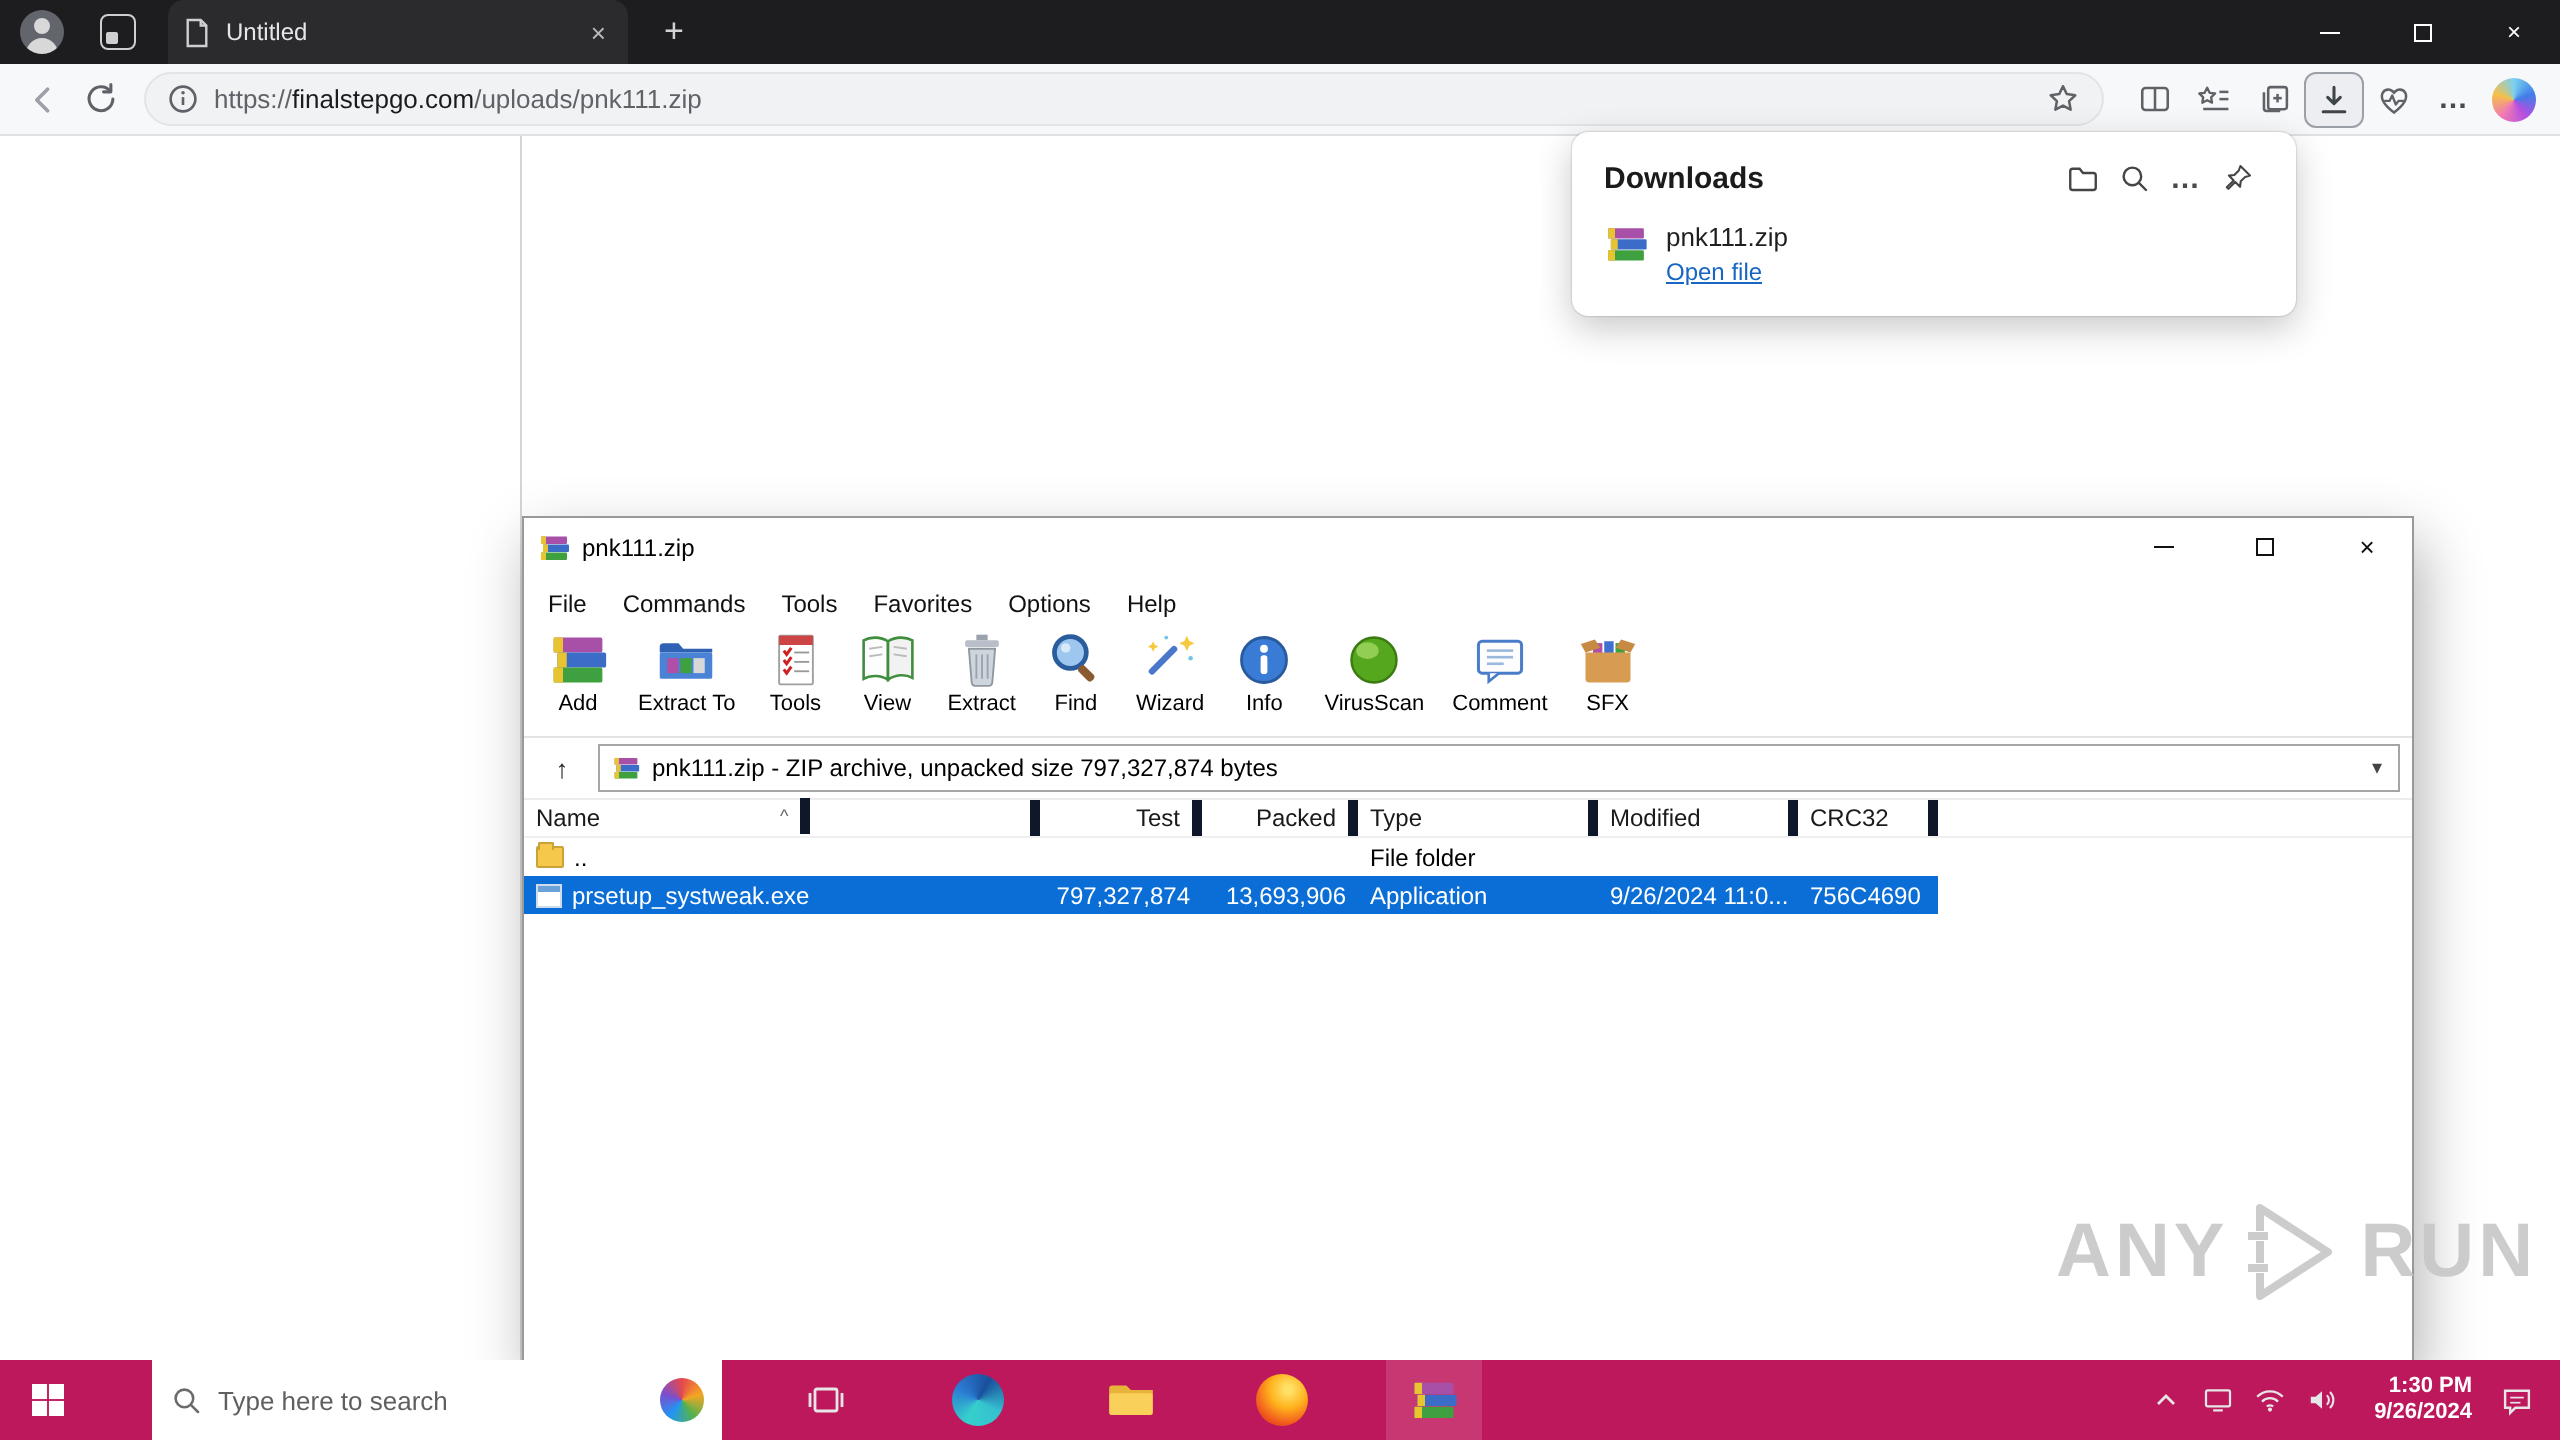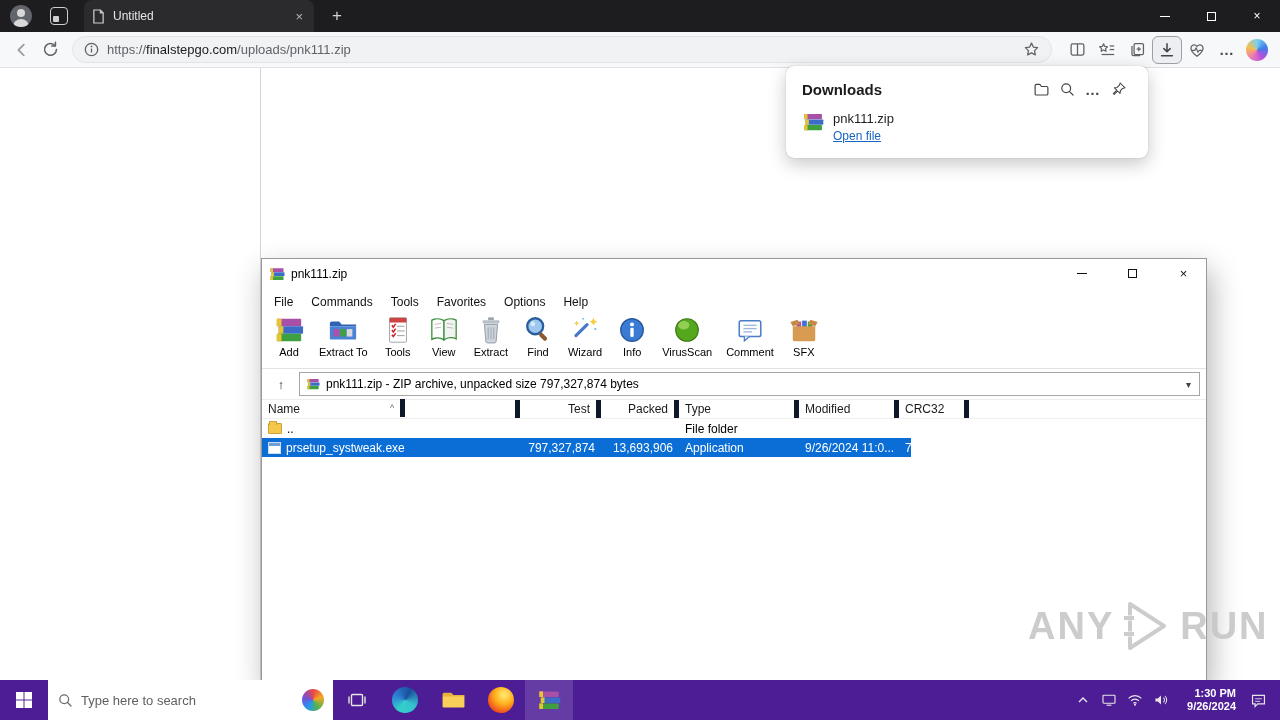--- a/index.html
+++ b/index.html
@@ -70,32 +70,32 @@
   .combo-caret { color:#444; font-size:10px; padding:0 2px; }
   .wr-head { height:20px; display:grid; grid-template-columns:258px 81px 78px 120px 100px 70px 1fr; align-items:center; border-top:1px solid #ececec; border-bottom:1px solid #f0f0f0; position:relative; font-size:12px; color:#1a1a1a; flex:none; }
   .wr-head span { height:100%; display:flex; align-items:center; border-right:5px solid #0f172a; padding:0 6px; }
   .wr-head span.r { justify-content:flex-end; }
   .wr-head span.fill { border-right:none; }
   .sort-caret { position:absolute; left:122px; top:-1px; font-size:9px; color:#666; }
   .wr-body { flex:1; position:relative; font-size:12px; overflow:hidden; }
   .wr-row { height:19px; display:grid; grid-template-columns:258px 81px 78px 120px 100px 70px; align-items:center; }
   .wr-row .c { padding:0 6px; white-space:nowrap; overflow:hidden; display:flex; align-items:center; gap:5px; height:100%; }
   .wr-row .c.r { justify-content:flex-end; }
-  .wr-row.selected { background:#0a6ed6; color:#fff; width:649px; }
+  .wr-row.selected { background:#0a6ed6; color:#fff; width:707px; }
   .fo-ic { width:14px; height:11px; background:#f5c84c; border:1px solid #c9a23a; border-radius:1px; position:relative; flex:none; }
   .fo-ic:before { content:""; position:absolute; left:0; top:-3px; width:6px; height:3px; background:#f5c84c; border:1px solid #c9a23a; border-bottom:none; border-radius:1px 1px 0 0; }
   .exe-ic { width:13px; height:12px; background:#fff; border:1px solid #cfdcec; position:relative; flex:none; }
   .exe-ic:before { content:""; position:absolute; left:0; top:0; width:100%; height:3px; background:#6aa2d8; }
 
   
   .wm { position:absolute; left:1028px; top:600px; display:flex; align-items:center; gap:8px; z-index:20; color:#c7c7c7; opacity:.9; }
   .wm-text { font-size:38px; font-weight:bold; letter-spacing:2px; }
 
   
-  .tb { position:absolute; left:0; top:680px; width:1280px; height:40px; background:#4c1d95; display:flex; align-items:stretch; z-index:80; }
+  .tb { position:absolute; left:0; top:680px; width:1280px; height:40px; background:#be185d; display:flex; align-items:stretch; z-index:80;gap:28px; }
   .tb-slot { width:48px; display:flex; align-items:center; justify-content:center; flex:none; }
   .tb-slot.active { background:rgba(255,255,255,.14); }
   .tb-search { width:285px; background:#fff; display:flex; align-items:center; padding:0 9px; gap:8px; flex:none; }
   .tb-search-text { font-size:13px; color:#5f5f5f; flex:1; white-space:nowrap; overflow:hidden; }
   .sh-ic { width:22px; height:22px; border-radius:50%; background:conic-gradient(#e5484d,#f5a623,#56b24c,#2196f3,#7a4fd0,#e5484d); flex:none; }
   .edge-ic { width:26px; height:26px; border-radius:50%; background:conic-gradient(from 210deg,#35d0cb,#2b7cd3,#1a4f9c,#35c1d0,#35d0cb); }
   .ff-ic { width:26px; height:26px; border-radius:50%; background:radial-gradient(circle at 62% 30%, #ffe066 8%, #ffb21c 38%, #f0541e 72%, #c93a1a 95%); }
   .tb-sp { flex:1; }
   .tray { display:flex; align-items:center; padding-right:4px;font-weight:bold; }
   .tray-ic { width:26px; height:40px; display:flex; align-items:center; justify-content:center; flex:none; }

